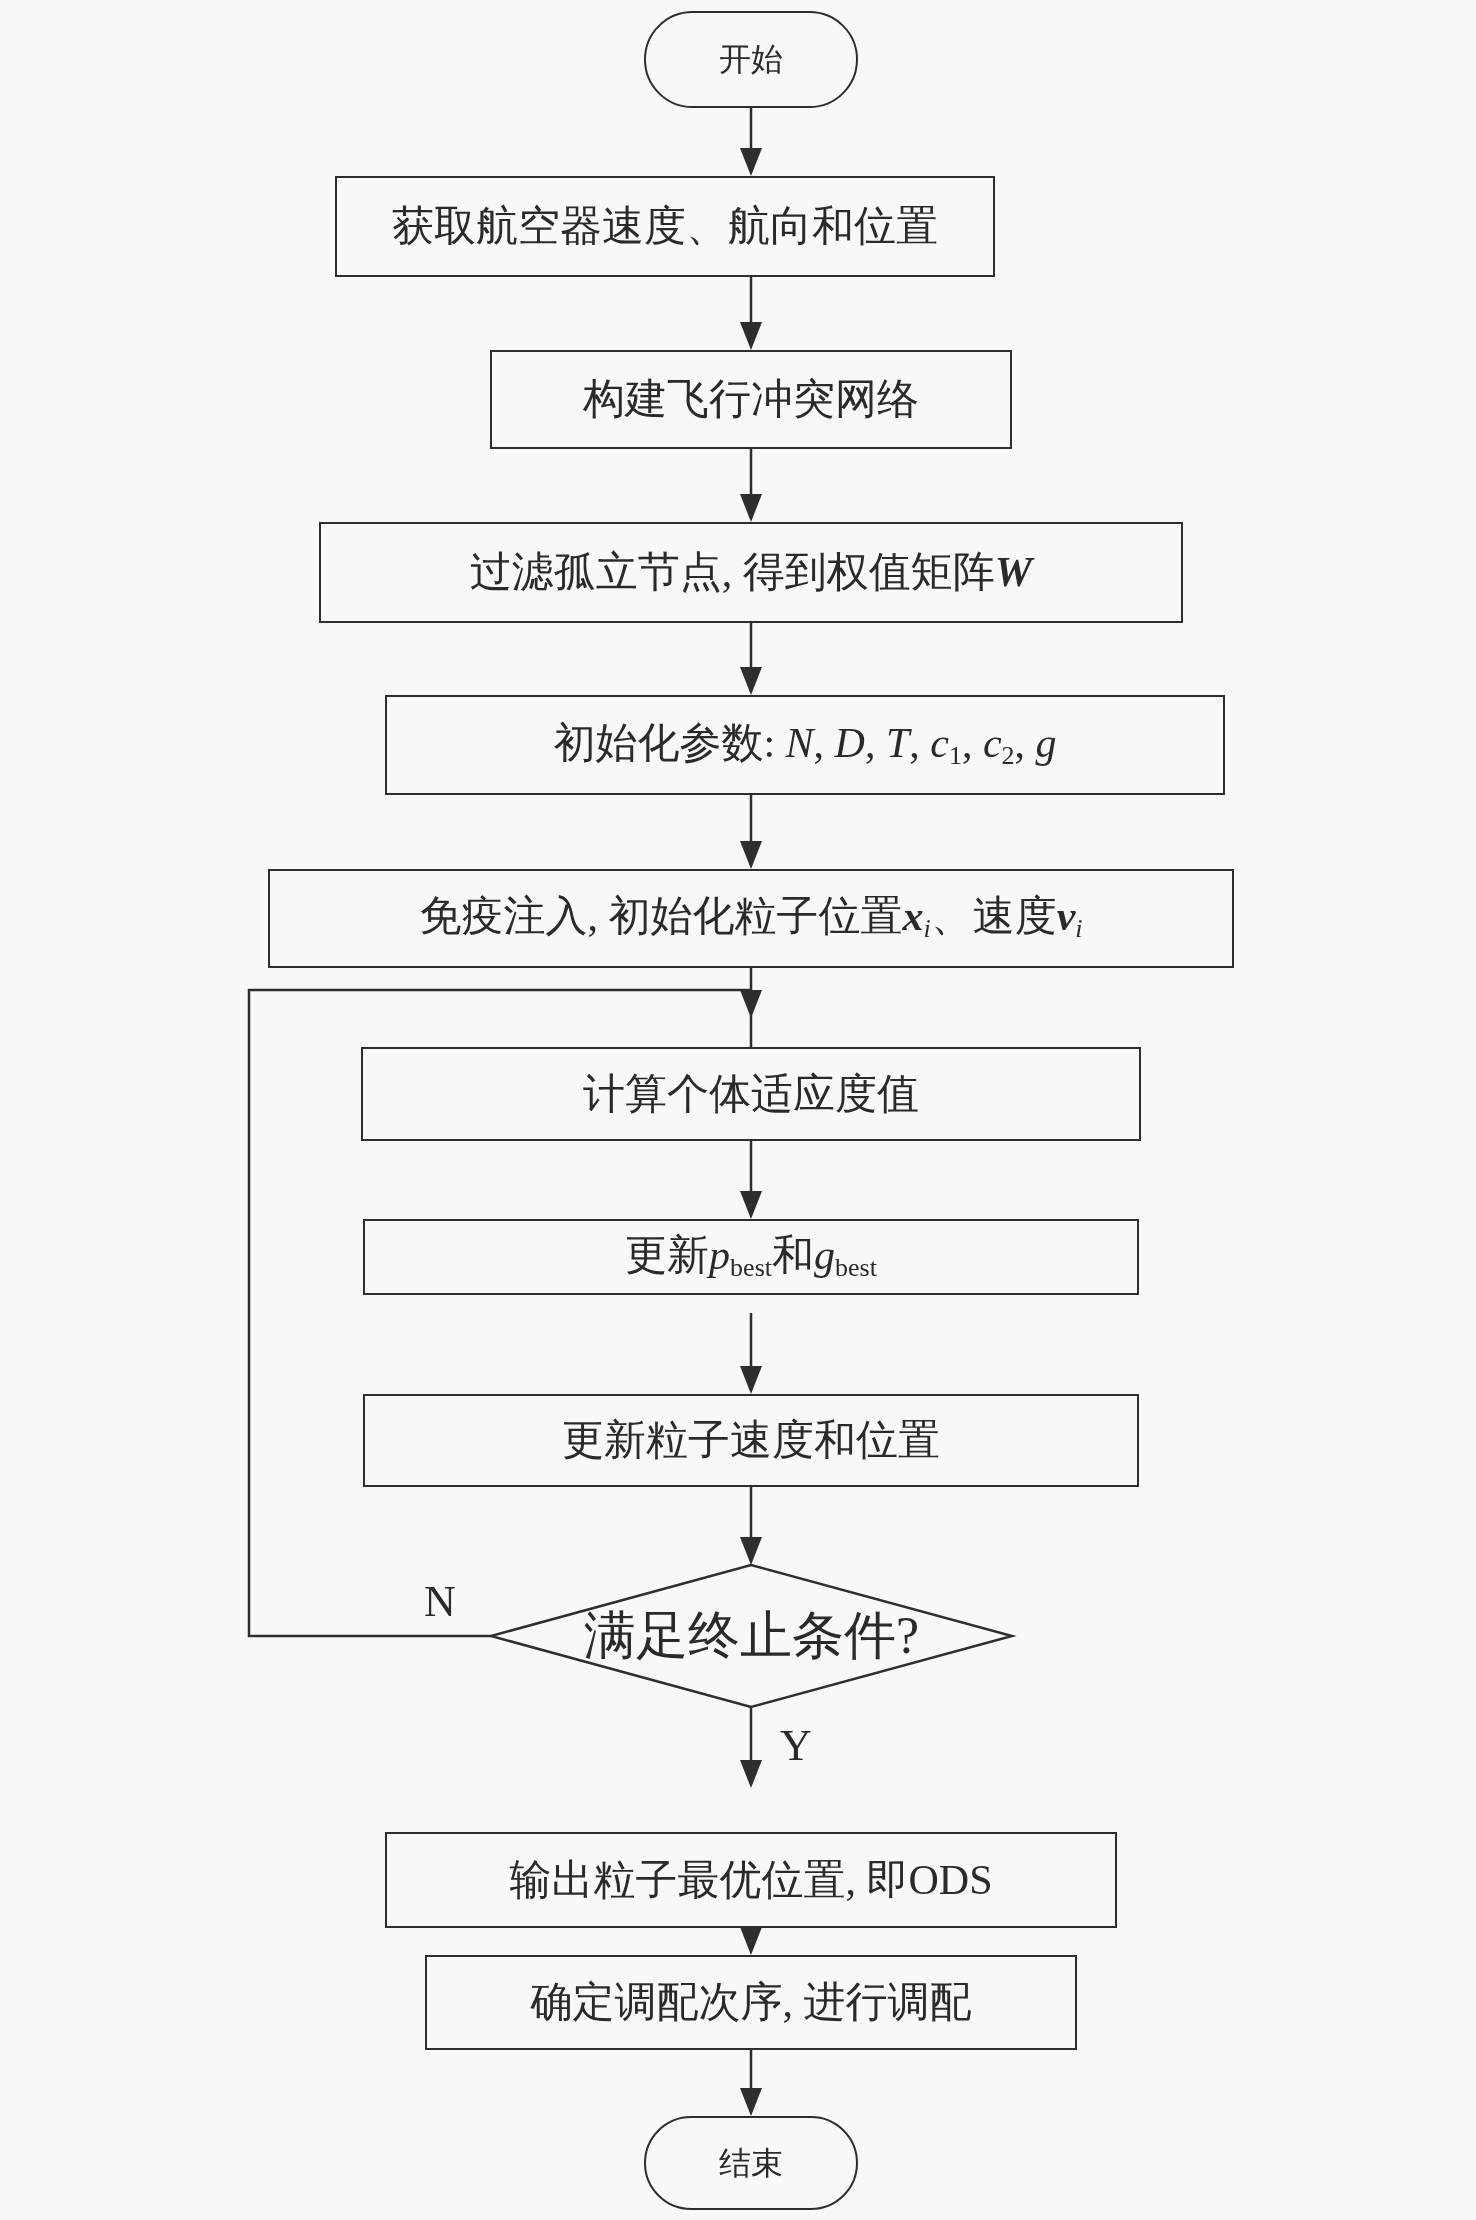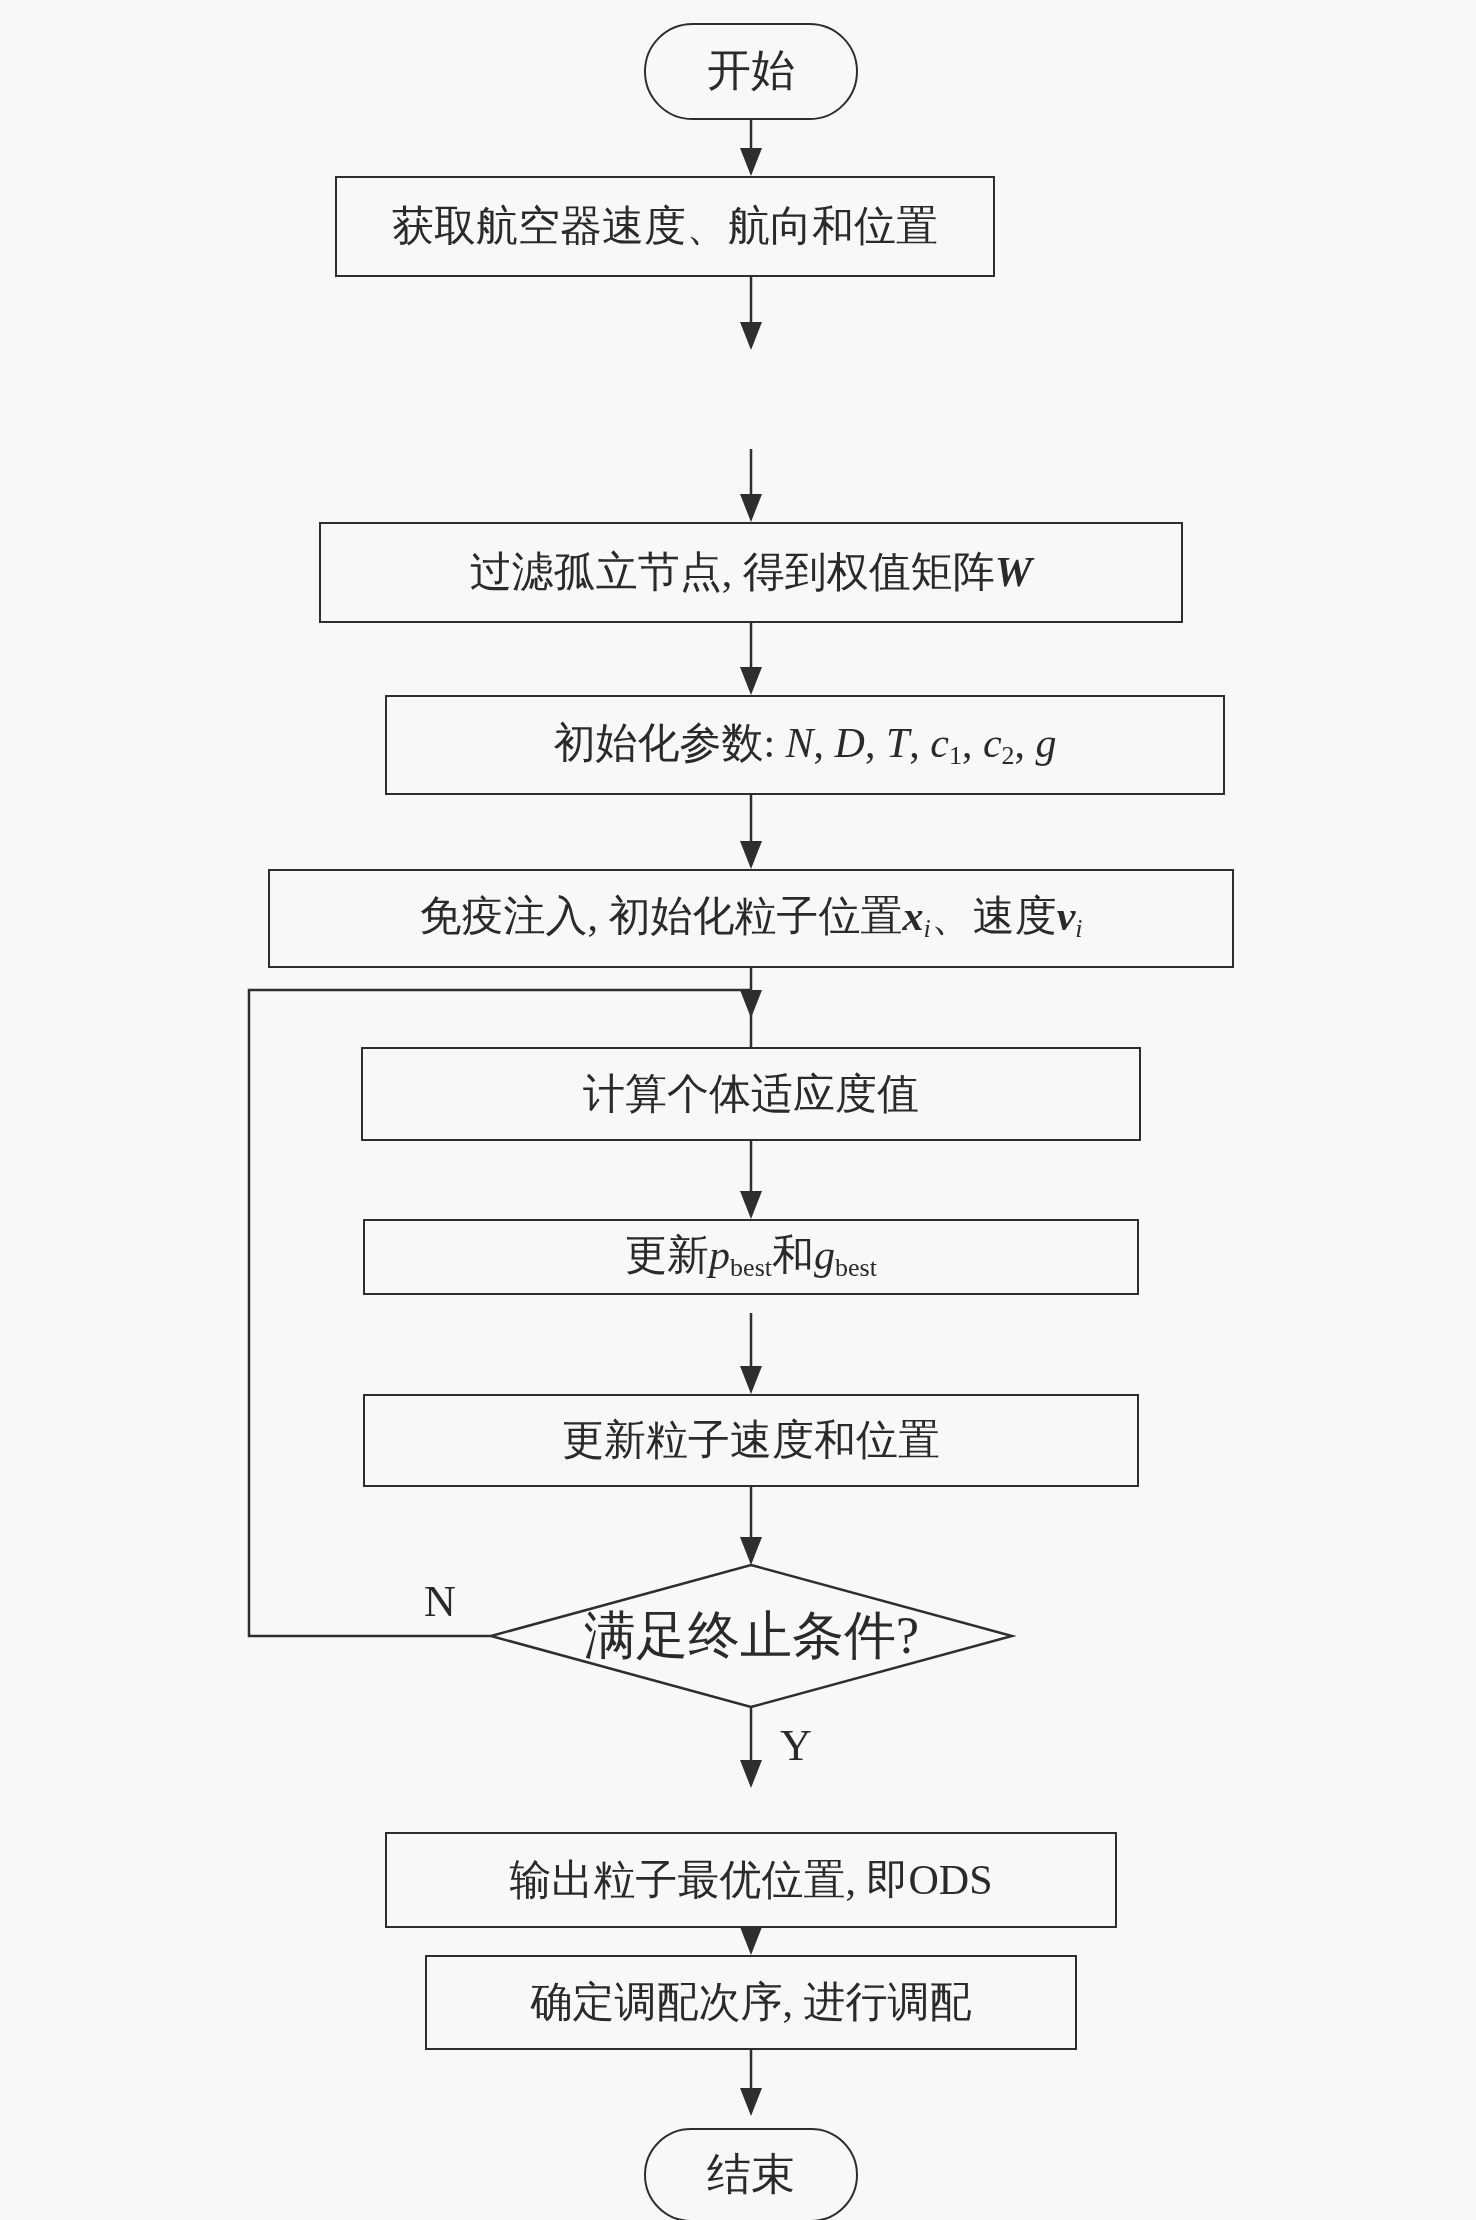--- a/index.html
+++ b/index.html
@@ -18,21 +18,21 @@
   .node{
     position:absolute;
     border:2.5px solid #2e2e2e;
     background:#f7f8f7;
     display:flex;align-items:center;justify-content:center;
     font-size:42px;line-height:1.15;
     box-sizing:border-box;
     text-align:center;
     padding:0 14px;
   }
-  .stadium{border-radius:52px;font-size:44px;margin-top:12px;}
+  .stadium{border-radius:52px;font-size:32px;}
   .free-label{
     position:absolute;
     font-size:44px;line-height:1;
     background:transparent;border:none;padding:0;
   }
   .diamond-text{
     position:absolute;border:none;background:transparent;
     display:flex;align-items:center;justify-content:center;
     font-size:52px;
   }
@@ -104,20 +104,23 @@
   </svg>
 
   <div class="node stadium" style="left:644px;top:11px;width:214px;height:97px;">
     <span>开始</span>
   </div>
 
   <div class="node" style="left:335px;top:176px;width:660px;height:101px;">
     <span>获取航空器速度、航向和位置</span>
   </div>
 
+  <div class="node" style="left:490px;top:350px;width:522px;height:99px;">
+    <span>构建飞行冲突网络</span>
+  </div>
 
   <div class="node" style="left:319px;top:522px;width:864px;height:101px;">
     <span><span>过滤孤立节点, 得到权值矩阵</span><span class="bvar">W</span></span>
   </div>
 
   <div class="node" style="left:385px;top:695px;width:840px;height:100px;">
     <span><span>初始化参数: </span><span class="var">N</span><span>, </span><span class="var">D</span><span>, </span><span class="var">T</span><span>, </span><span class="var">c</span><span class="sub">1</span><span>, </span><span class="var">c</span><span class="sub">2</span><span>, </span><span class="var">g</span></span>
   </div>
 
   <div class="node" style="left:268px;top:869px;width:966px;height:99px;">

